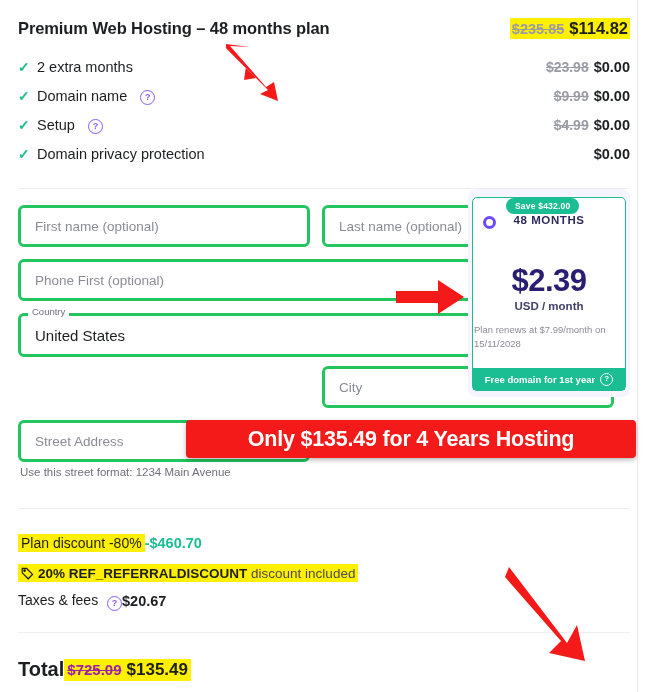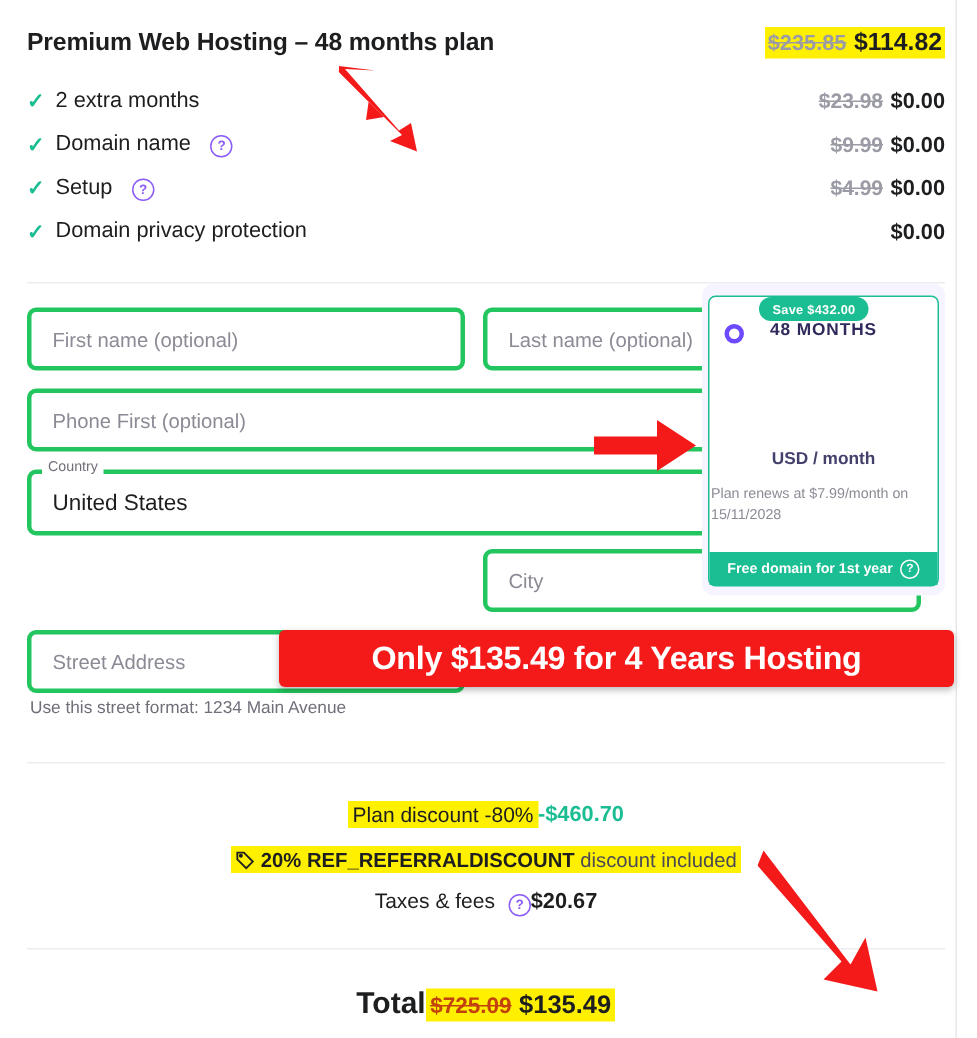--- a/index.html
+++ b/index.html
@@ -50,31 +50,31 @@
   .p-big{position:absolute;left:472px;top:263px;width:154px;text-align:center;font-size:31px;font-weight:700;color:#2a1e72;letter-spacing:-.5px;}
   .p-usd{position:absolute;left:472px;top:300px;width:154px;text-align:center;font-size:11.5px;font-weight:700;color:#43406b;}
   .p-renew{position:absolute;left:474px;top:323px;width:134px;text-align:left;font-size:9.5px;color:#8b8b96;line-height:1.45;}
   .p-foot{position:absolute;left:473px;top:368px;width:152px;height:22px;background:#1bbd92;color:#fff;
           display:flex;align-items:center;justify-content:center;gap:5px;font-size:9.5px;font-weight:700;}
   .qmark-w{display:inline-block;width:11px;height:11px;border:1.1px solid #fff;border-radius:50%;color:#fff;
            font-size:8px;line-height:10px;text-align:center;font-weight:700;}
 
   
   .divider{position:absolute;left:18px;width:612px;height:1px;background:#ececf1;}
-  .srow{position:absolute;left:18px;width:612px;display:flex;align-items:center;justify-content:center;}
+  .srow{position:absolute;left:18px;width:612px;display:flex;align-items:center;justify-content:flex-start;}
   .s-label{font-size:14px;color:#1d1e20;}
   .hl{background:#fff000;padding:1px 3px;}
   .s-green{font-size:14.5px;color:#1bbd92;font-weight:600;}
   .s-bold{font-size:14.5px;color:#1d1e20;font-weight:700;}
   .promo{font-size:13.5px;color:#1d1e20;}
   .promo b{font-weight:700;}
   .promo .muted{color:#4a4a55;font-weight:400;}
   .tag-icon{display:inline-block;margin-right:4px;position:relative;top:2px;}
   .total-label{font-size:20px;font-weight:700;color:#1d1e20;}
-  .t-old{color:#c2410c;text-decoration:line-through;font-size:15px;font-weight:600;margin-right:5px;}
+  .t-old{color:#a21caf;text-decoration:line-through;font-size:15px;font-weight:600;margin-right:5px;}
   .t-new{color:#1d1e20;font-size:17px;font-weight:700;}
 
   
   .banner{position:absolute;left:186px;top:420px;width:450px;height:38px;background:#f51a1a;border-radius:4px;
           display:flex;align-items:center;justify-content:center;color:#fff;font-size:21.5px;font-weight:700;
           letter-spacing:-.2px;box-shadow:0 2px 5px rgba(0,0,0,.28);z-index:6;}
   .arrow{position:absolute;z-index:7;}
 </style>
 </head>
 <body>
@@ -145,20 +145,21 @@
   <div class="field" style="left:322px;top:366px;width:292px;height:42px;">City</div>
 
   <div class="field" style="left:18px;top:420px;width:292px;height:42px;">Street Address</div>
   <div class="hint" style="left:20px;top:466px;">Use this street format: 1234 Main Avenue</div>
 
   <div class="plan-wrap"></div>
   <div class="plan-card"></div>
   <div class="save-badge">Save $432.00</div>
   <div class="radio"></div>
   <div class="p-months">48 MONTHS</div>
+  <div class="p-big">$2.39</div>
   <div class="p-usd">USD / month</div>
   <div class="p-renew">Plan renews at $7.99/month on 15/11/2028</div>
   <div class="p-foot">
     <span>Free domain for 1st year</span>
     <span class="qmark-w">?</span>
   </div>
 
   <div class="divider" style="top:508px"></div>
 
   <div class="srow" style="top:534px">

